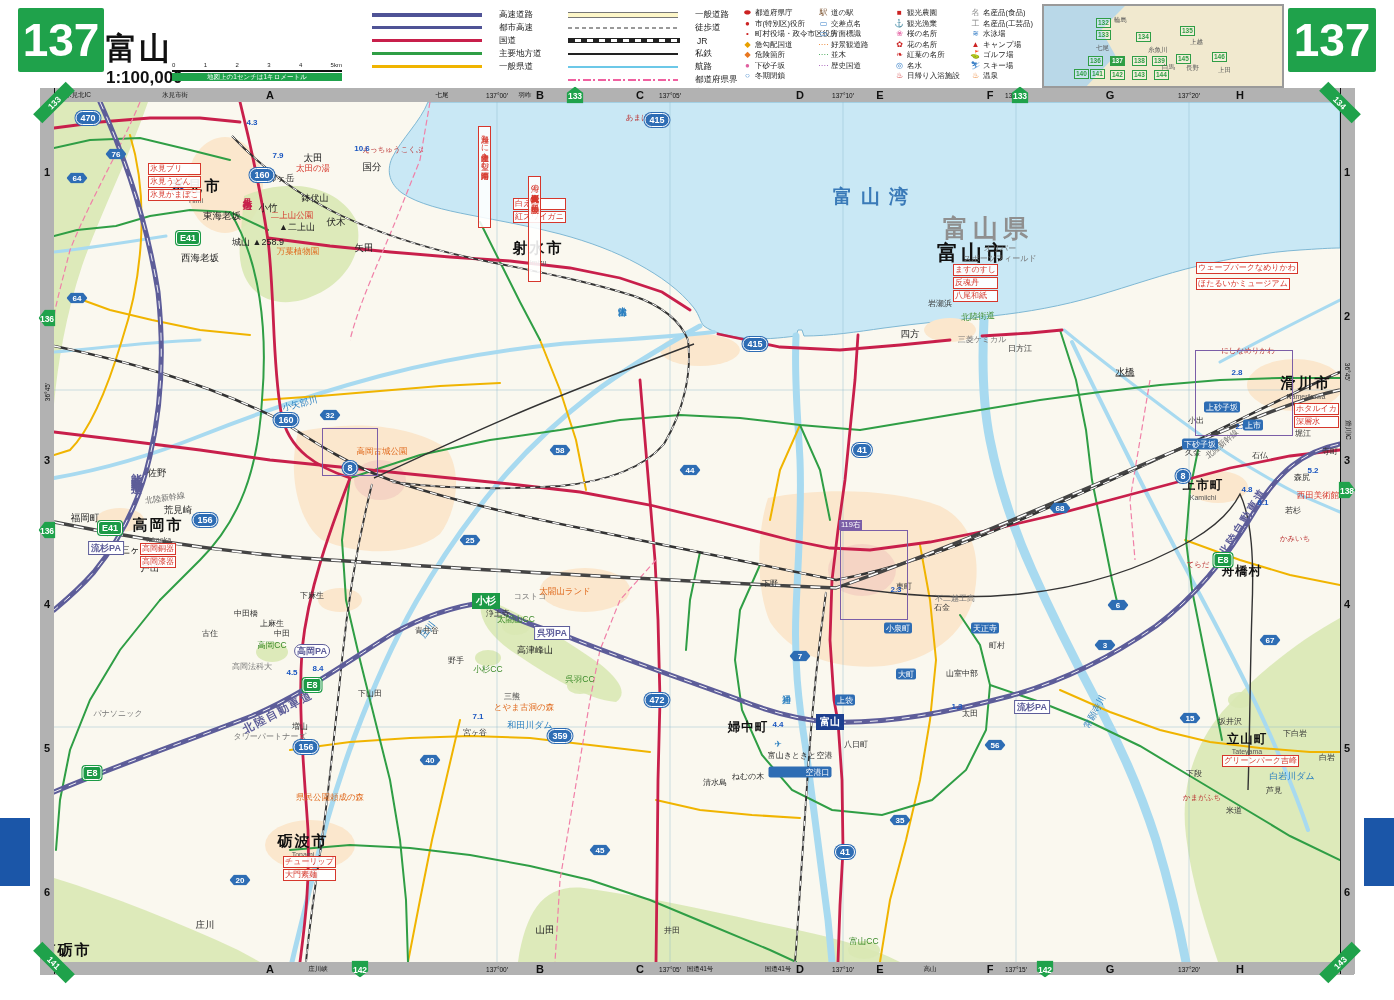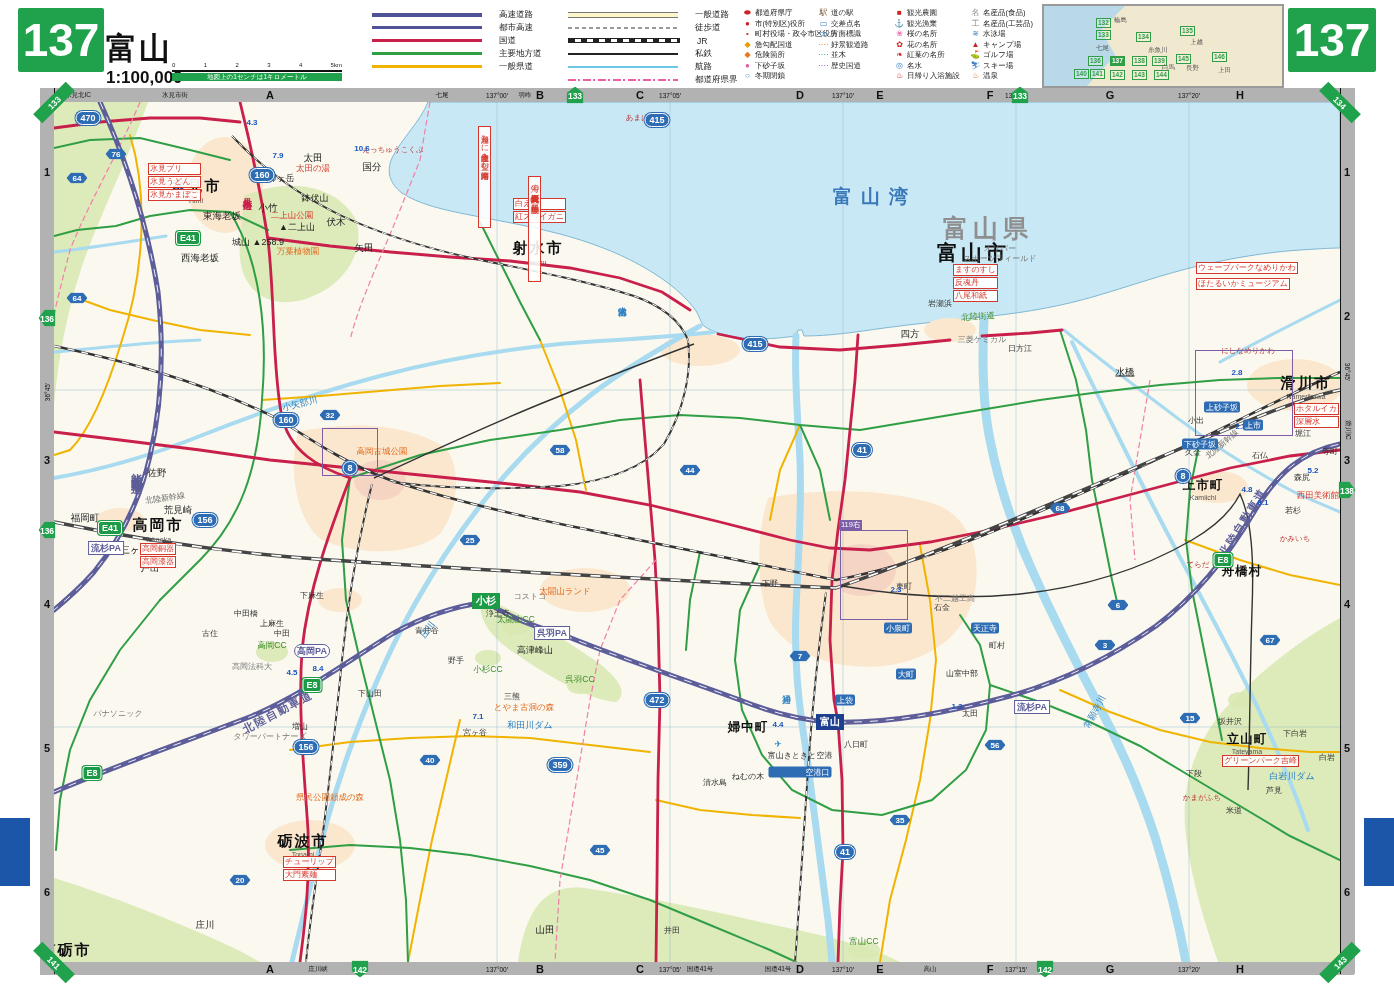--- a/index.html
+++ b/index.html
@@ -596,21 +596,21 @@
         <div class="badge bg-nat" style="left: 232px; top: 318px;">160</div>
         <div class="badge bg-nat" style="left: 603px; top: 18px;">415</div>
         <div class="badge bg-nat" style="left: 701px; top: 242px;">415</div>
         <div class="badge bg-nat" style="left: 296px; top: 366px;">8</div>
         <div class="badge bg-nat" style="left: 1129px; top: 374px;">8</div>
         <div class="badge bg-nat" style="left: 808px; top: 348px;">41</div>
         <div class="badge bg-nat" style="left: 791px; top: 750px;">41</div>
         <div class="badge bg-nat" style="left: 151px; top: 418px;">156</div>
         <div class="badge bg-nat" style="left: 252px; top: 645px;">156</div>
         <div class="badge bg-nat" style="left: 603px; top: 598px;">472</div>
-        <div class="badge bg-nat" style="left: 506px; top: 663px;">359</div>
+        <div class="badge bg-nat" style="left: 506px; top: 634px;">359</div>
         <div class="badge bg-exp" style="left: 134px; top: 136px;">E41</div>
         <div class="badge bg-exp" style="left: 56px; top: 426px;">E41</div>
         <div class="badge bg-exp" style="left: 258px; top: 583px;">E8</div>
         <div class="badge bg-exp" style="left: 1169px; top: 458px;">E8</div>
         <div class="badge bg-exp" style="left: 38px; top: 671px;">E8</div>
         <div class="badge bg-hex" style="left: 62px; top: 52px;">76</div>
         <div class="badge bg-hex" style="left: 23px; top: 76px;">64</div>
         <div class="badge bg-hex" style="left: 23px; top: 196px;">64</div>
         <div class="badge bg-hex" style="left: 746px; top: 554px;">7</div>
         <div class="badge bg-hex" style="left: 1051px; top: 543px;">3</div>

